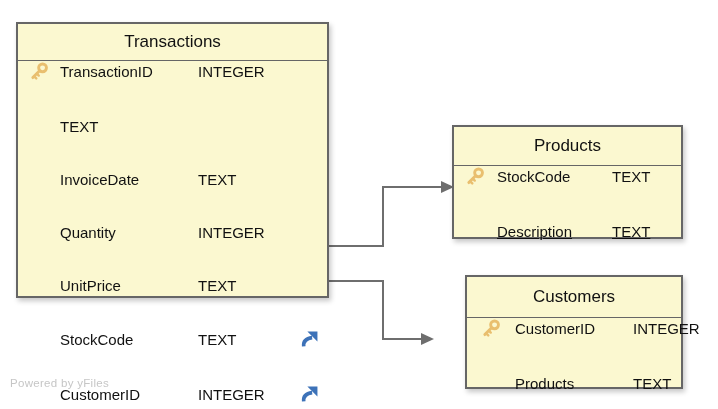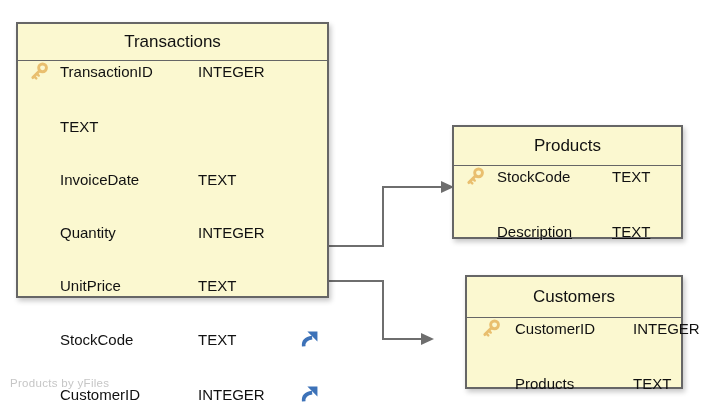--- a/index.html
+++ b/index.html
@@ -74,21 +74,21 @@
   <svg id="edges-layer" width="718" height="409">
       <g>
         <polyline points="329,246 383,246 383,187 442,187" fill="none" stroke="#6e6e6e" stroke-width="2"></polyline>
         <polygon points="454,187 441,181 441,193" fill="#6e6e6e"></polygon>
       </g>
       <g>
         <polyline points="329,281 383,281 383,339 422,339" fill="none" stroke="#6e6e6e" stroke-width="2"></polyline>
         <polygon points="434,339 421,333 421,345" fill="#6e6e6e"></polygon>
       </g>
     </svg>
-  <div id="watermark">Products by yFiles</div>
+  <div id="watermark">Powered by yFiles</div>
 <div class="er-table" style="left: 16px; top: 22px; width: 313px; height: 276px;">
       <div class="er-header" style="height: 36px;">Transactions</div>
       <div class="er-body">
         <div class="er-row" style="grid-template-columns: 42px 138px 1fr 36px;">
           <span class="cell icon-cell">
             <svg width="21" height="21" viewBox="0 0 22 22">
               <g stroke="#E9BF6F" fill="none" stroke-linecap="round">
                 <circle cx="14.2" cy="7.2" r="4.1" stroke-width="3"></circle>
                 <line x1="11.1" y1="10.3" x2="4" y2="17.4" stroke-width="3"></line>
                 <line x1="5.4" y1="16" x2="7.6" y2="18.2" stroke-width="2.6"></line>

